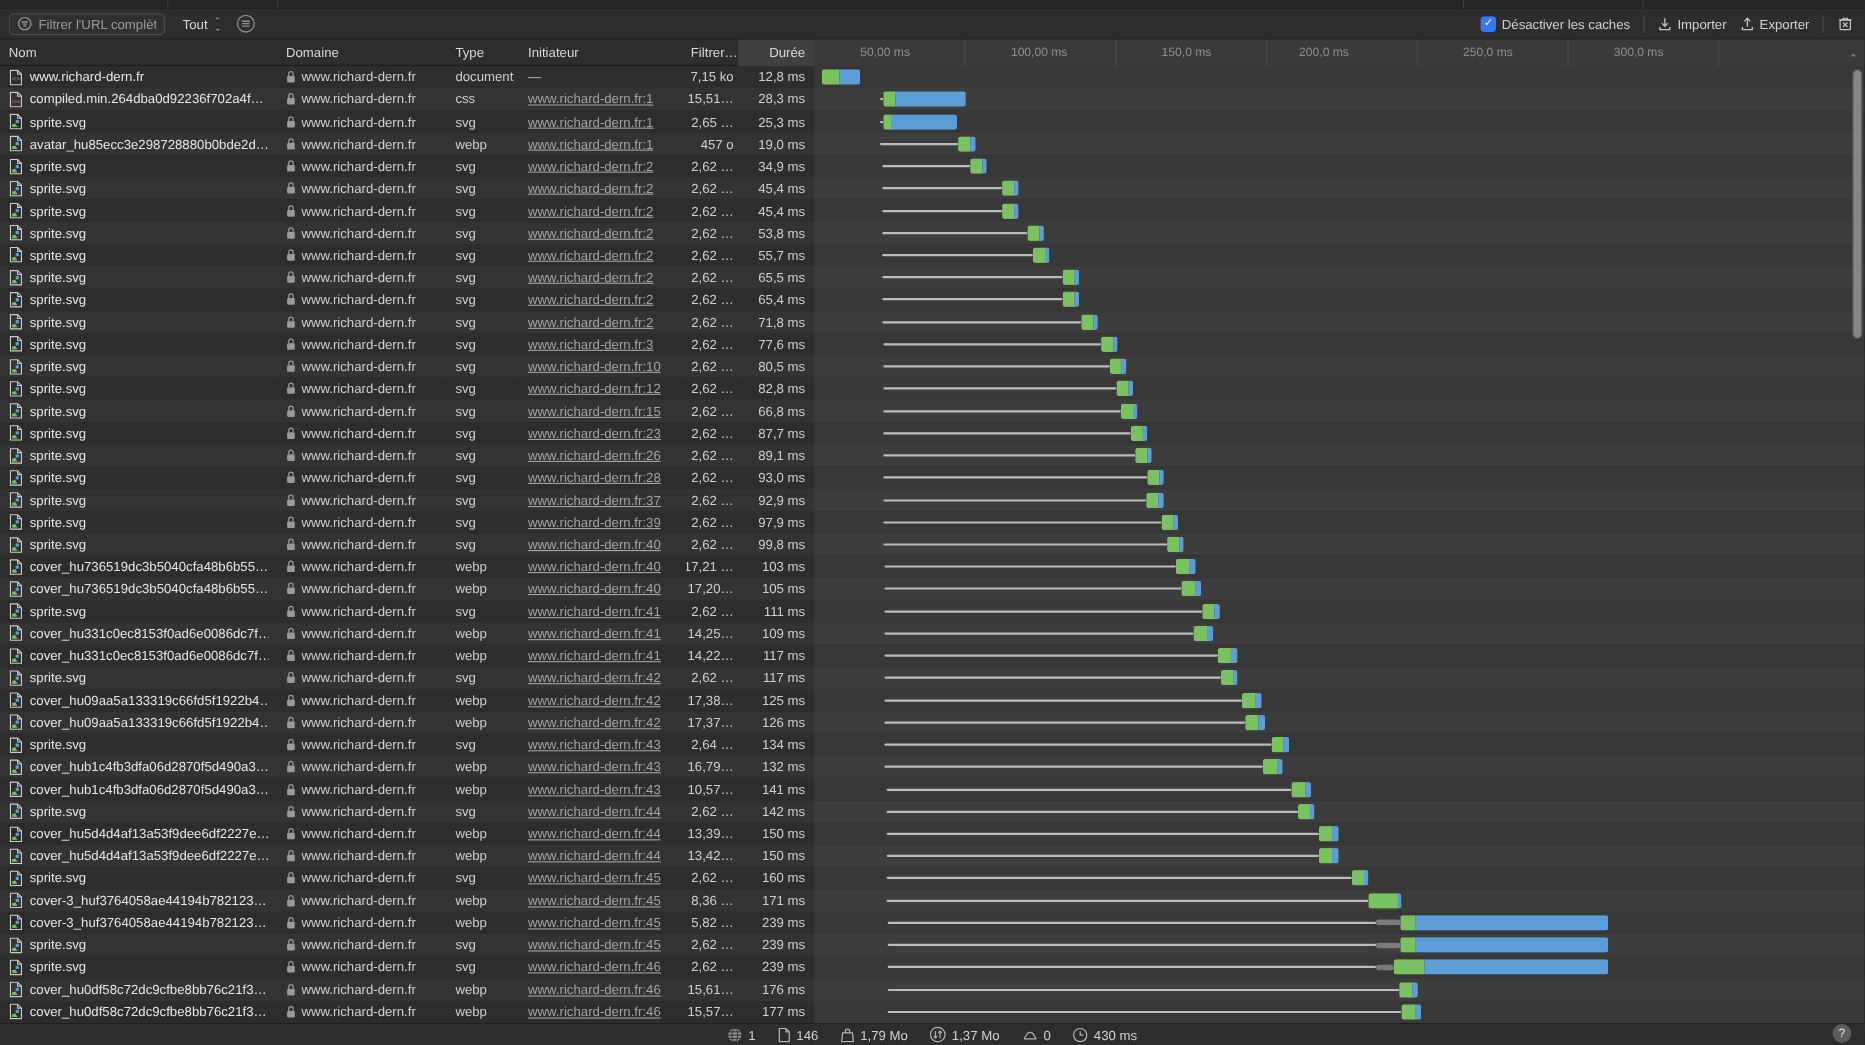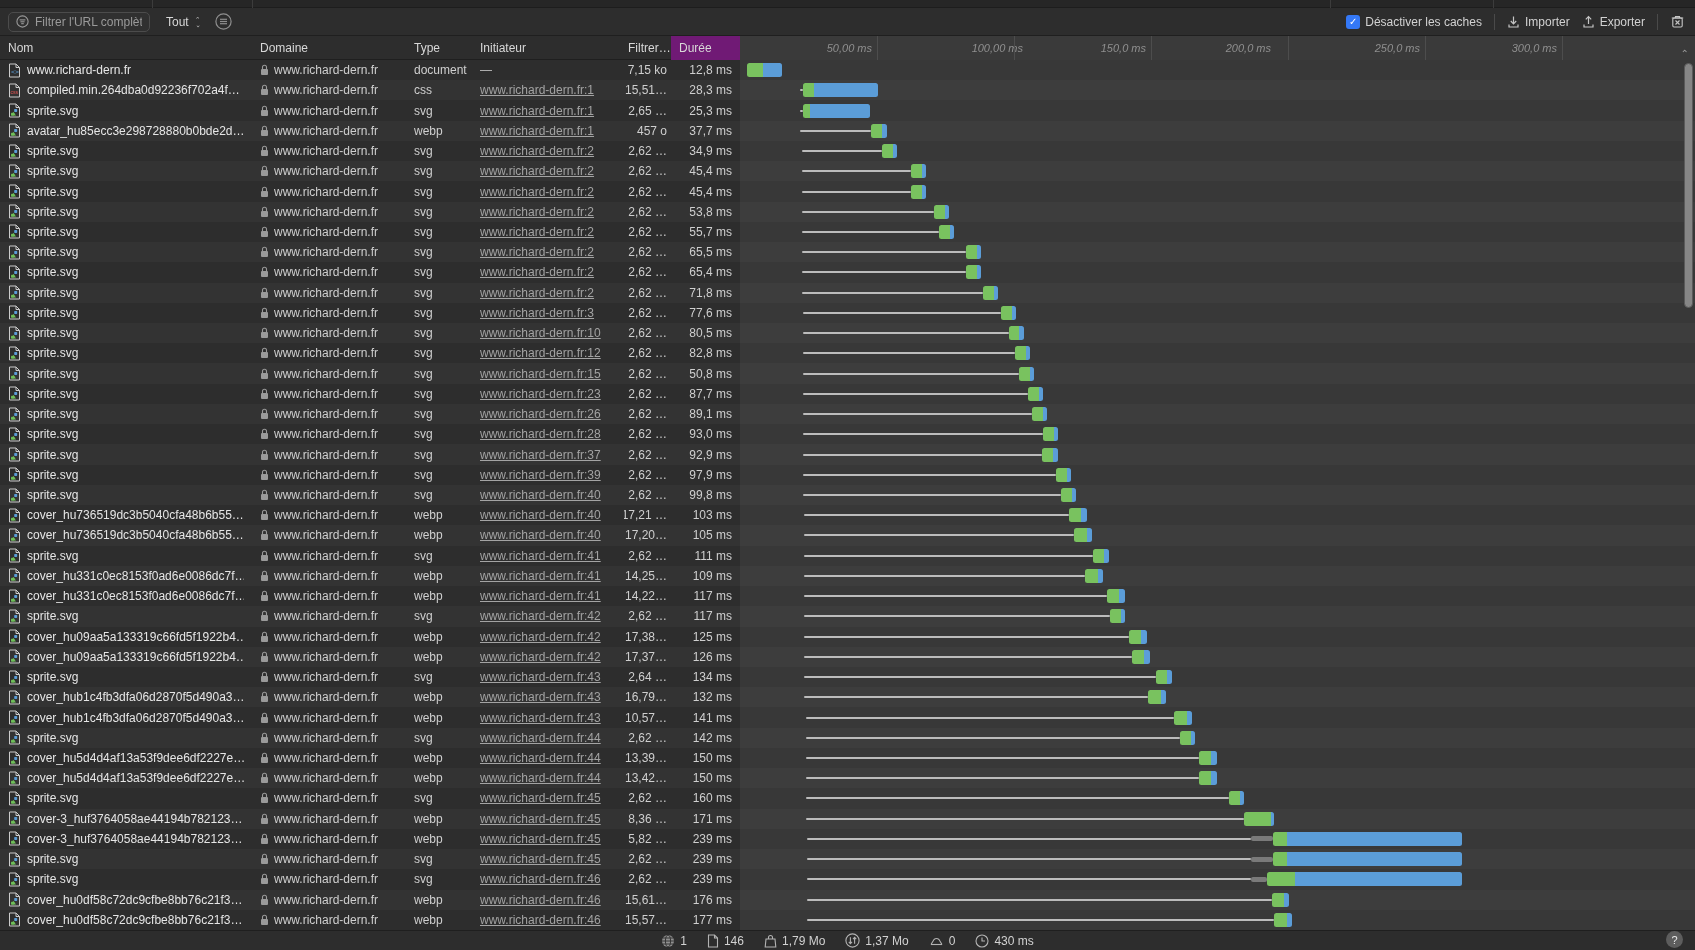--- a/index.html
+++ b/index.html
@@ -21,25 +21,25 @@
   .circle-btn { margin-left:14px; display:inline-flex; }
   .tb-right { margin-left:auto; display:flex; align-items:center; gap:12px; padding-right:10px; }
   .chk { width:14px; height:14px; border-radius:3px; display:inline-flex; align-items:center; justify-content:center; color:#fff; font-size:10px; }
   .tb-sep { width:1px; height:16px; background:#4a4a4a; }
   .tb-btn { display:flex; align-items:center; gap:5px; color:#d2d2d2; cursor:default; }
   .icon-g { display:inline-flex; align-items:center; justify-content:center; }
 
   
   #thead { position:absolute; top:36px; left:0; width:100%; height:24px; background:#2d2d2d; border-bottom:1px solid #1f1f1f; }
   .hcell { position:absolute; top:0; height:24px; line-height:24px; color:#d8d8d8; padding:0 8px; white-space:nowrap; overflow:hidden; }
-  #h-duree { background:#701a75; }
+  #h-duree { text-align:right; background:#404040; }
   #h-taille { }
   #h-wf { background:#3a3a3a; }
   .tickline-h { position:absolute; top:0; width:1px; height:24px; background:#4d4d4d; }
-  .ticklabel { position:absolute; top:0; height:24px; line-height:24px; color:#8f8f8f; font-size:11px; text-align:right; width:90px;font-style:italic; }
+  .ticklabel { position:absolute; top:0; height:24px; line-height:24px; color:#8f8f8f; font-size:11px; width:90px; }
   .chev-up { position:absolute; top:6px; right:6px; color:#9a9a9a; font-size:10px; }
 
   
   #rows { position:absolute; top:60px; left:0; width:1695px; height:870px; background:#2d2d2d; overflow:hidden; }
   .grid-v { position:absolute; top:0; bottom:0; width:1px; background:rgba(255,255,255,0.05); z-index:0; }
   .col-sep { position:absolute; top:0; bottom:0; width:1px; background:rgba(255,255,255,0.045); z-index:0; }
   .row { position:absolute; left:0; width:1695px; display:flex; z-index:1; }
   .row .c { height:100%; display:flex; align-items:center; padding:0 8px; overflow:hidden; white-space:nowrap; }
   .c.nm-c { width:252px; gap:6px; color:#e6e6e6; }
   .c.dom { width:154px; gap:5px; color:#cfcfcf; }
@@ -157,21 +157,21 @@
     <div class="hcell" style="left:0;width:252px">Nom</div>
     <div class="hcell" style="left:252px;width:154px">Domaine</div>
     <div class="hcell" style="left:406px;width:66px">Type</div>
     <div class="hcell" style="left:472px;width:152px">Initiateur</div>
     <div class="hcell" id="h-taille" style="left:624px;width:47px;padding:0 4px">Filtrer…</div>
     <div class="hcell" id="h-duree" style="left:671px;width:69px">Durée</div>
     <div class="hcell" id="h-wf" style="left:740px;right:0;padding:0">
       <span class="chev-up">⌃</span>
     <div class="ticklabel" style="left: 42px;">50,00 ms</div>
         <div class="tickline-h" style="left: 137px;"></div>
-        <div class="ticklabel" style="left: 193px;">100,00 ms</div>
+        <div class="ticklabel" style="left: 179px;">100,00 ms</div>
         <div class="tickline-h" style="left: 274px;"></div>
         <div class="ticklabel" style="left: 316px;">150,0 ms</div>
         <div class="tickline-h" style="left: 411px;"></div>
         <div class="ticklabel" style="left: 441px;">200,0 ms</div>
         <div class="tickline-h" style="left: 548px;"></div>
         <div class="ticklabel" style="left: 590px;">250,0 ms</div>
         <div class="tickline-h" style="left: 685px;"></div>
         <div class="ticklabel" style="left: 727px;">300,0 ms</div>
         <div class="tickline-h" style="left: 822px;"></div>
       </div>
@@ -313,21 +313,21 @@
               <path d="M2.5 5 V3.2 A2 2 0 0 1 6.5 3.2 V5" fill="none" stroke="#9a9a9a" stroke-width="1.1"></path>
             </svg>
           </span>
           <span>www.richard-dern.fr</span>
         </div>
         <div class="c typ">webp</div>
         <div class="c ini">
           <a href="#">www.richard-dern.fr:1</a>
         </div>
         <div class="c siz">457 o</div>
-        <div class="c dur">37,7 ms</div>
+        <div class="c dur">19,0 ms</div>
         <div class="c wf">
           <div class="wf-line" style="left: 60.28px; width: 70.418px;"></div>
           <div class="wf-bar" style="left: 130.698px; width: 16.44px;">
             <div class="seg-g" style="width: 10.96px; background: rgb(121, 194, 95);"></div>
             <div class="seg-b" style="flex: 1 1 0%; background: rgb(91, 157, 216);"></div>
           </div>
         </div>
       </div>
       <div class="row odd" style="top: 80.932px; height: 20.233px;">
         <div class="c nm-c">
@@ -745,21 +745,21 @@
               <path d="M2.5 5 V3.2 A2 2 0 0 1 6.5 3.2 V5" fill="none" stroke="#9a9a9a" stroke-width="1.1"></path>
             </svg>
           </span>
           <span>www.richard-dern.fr</span>
         </div>
         <div class="c typ">svg</div>
         <div class="c ini">
           <a href="#">www.richard-dern.fr:15</a>
         </div>
         <div class="c siz">2,62 …</div>
-        <div class="c dur">50,8 ms</div>
+        <div class="c dur">66,8 ms</div>
         <div class="c wf">
           <div class="wf-line" style="left: 63.02px; width: 215.912px;"></div>
           <div class="wf-bar" style="left: 278.932px; width: 15.07px;">
             <div class="seg-g" style="width: 10.96px; background: rgb(121, 194, 95);"></div>
             <div class="seg-b" style="flex: 1 1 0%; background: rgb(91, 157, 216);"></div>
           </div>
         </div>
       </div>
       <div class="row odd" style="top: 323.728px; height: 20.233px;">
         <div class="c nm-c">

